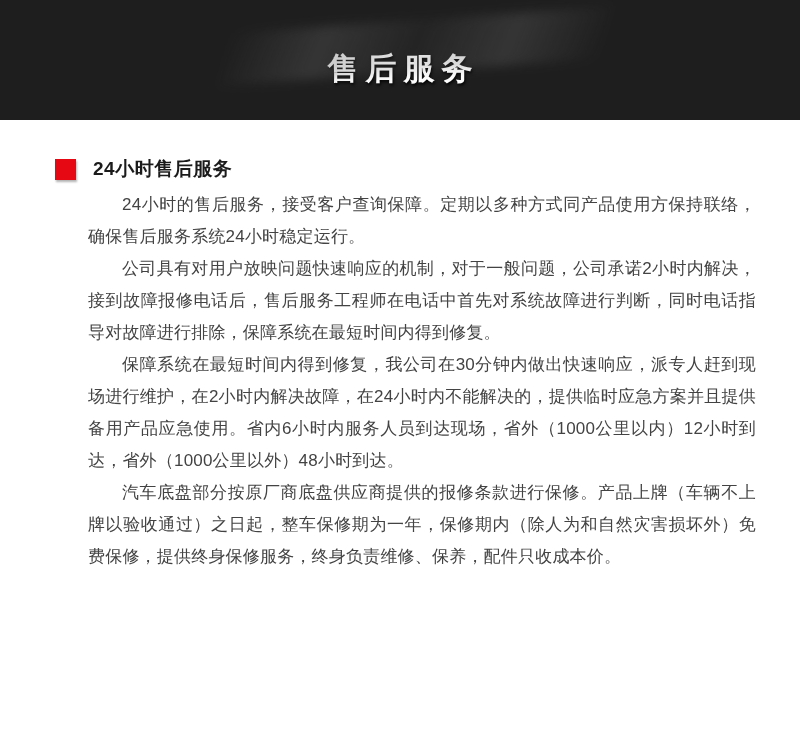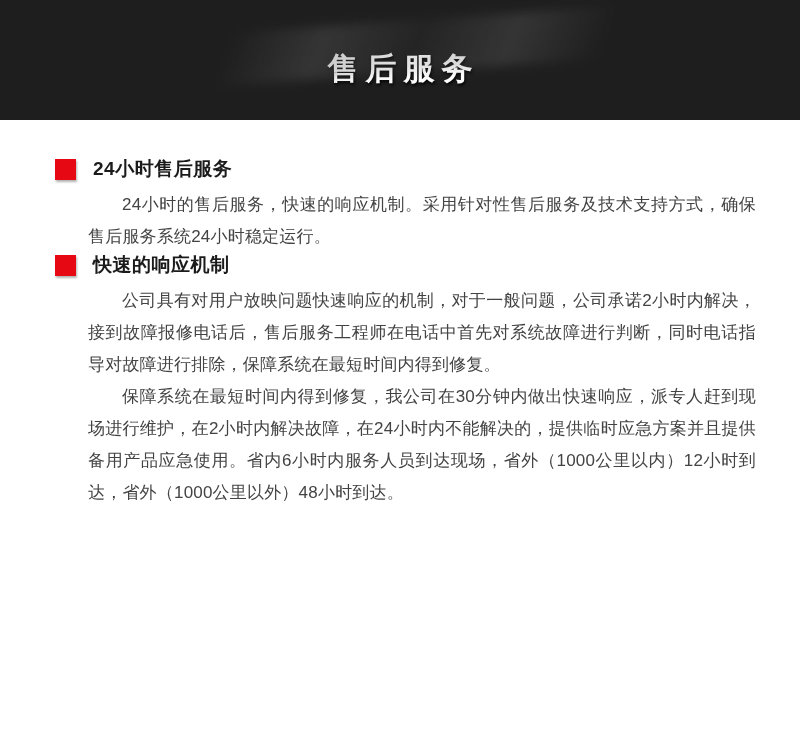--- a/index.html
+++ b/index.html
@@ -97,30 +97,27 @@
     <h1 class="banner-title">售后服务</h1>
   </header>
 
   <main class="content">
 
     <section class="section">
       <div class="sec-head">
         <span class="bullet"></span>
         <h2 class="sec-title">24小时售后服务</h2>
       </div>
-      <p class="para">24小时的售后服务，快速的响应机制。采用针对性售后服务及技术支持方式，确保售后服务系统24小时稳定运行。</p>
+      <p class="para">24小时的售后服务，接受客户查询保障。定期以多种方式同产品使用方保持联络，确保售后服务系统24小时稳定运行。</p>
     </section>
 
 
     <section class="section">
-      <div class="sec-head">
-        <span class="bullet"></span>
-        <h2 class="sec-title">快速的响应机制</h2>
-      </div>
       <p class="para">公司具有对用户放映问题快速响应的机制，对于一般问题，公司承诺2小时内解决，接到故障报修电话后，售后服务工程师在电话中首先对系统故障进行判断，同时电话指导对故障进行排除，保障系统在最短时间内得到修复。</p>
       <p class="para">保障系统在最短时间内得到修复，我公司在30分钟内做出快速响应，派专人赶到现场进行维护，在2小时内解决故障，在24小时内不能解决的，提供临时应急方案并且提供备用产品应急使用。省内6小时内服务人员到达现场，省外（1000公里以内）12小时到达，省外（1000公里以外）48小时到达。</p>
     </section>
 
     <section class="section">
+      <p class="para">汽车底盘部分按原厂商底盘供应商提供的报修条款进行保修。产品上牌（车辆不上牌以验收通过）之日起，整车保修期为一年，保修期内（除人为和自然灾害损坏外）免费保修，提供终身保修服务，终身负责维修、保养，配件只收成本价。</p>
     </section>
 
   </main>
 </div>
 
 </body></html>

